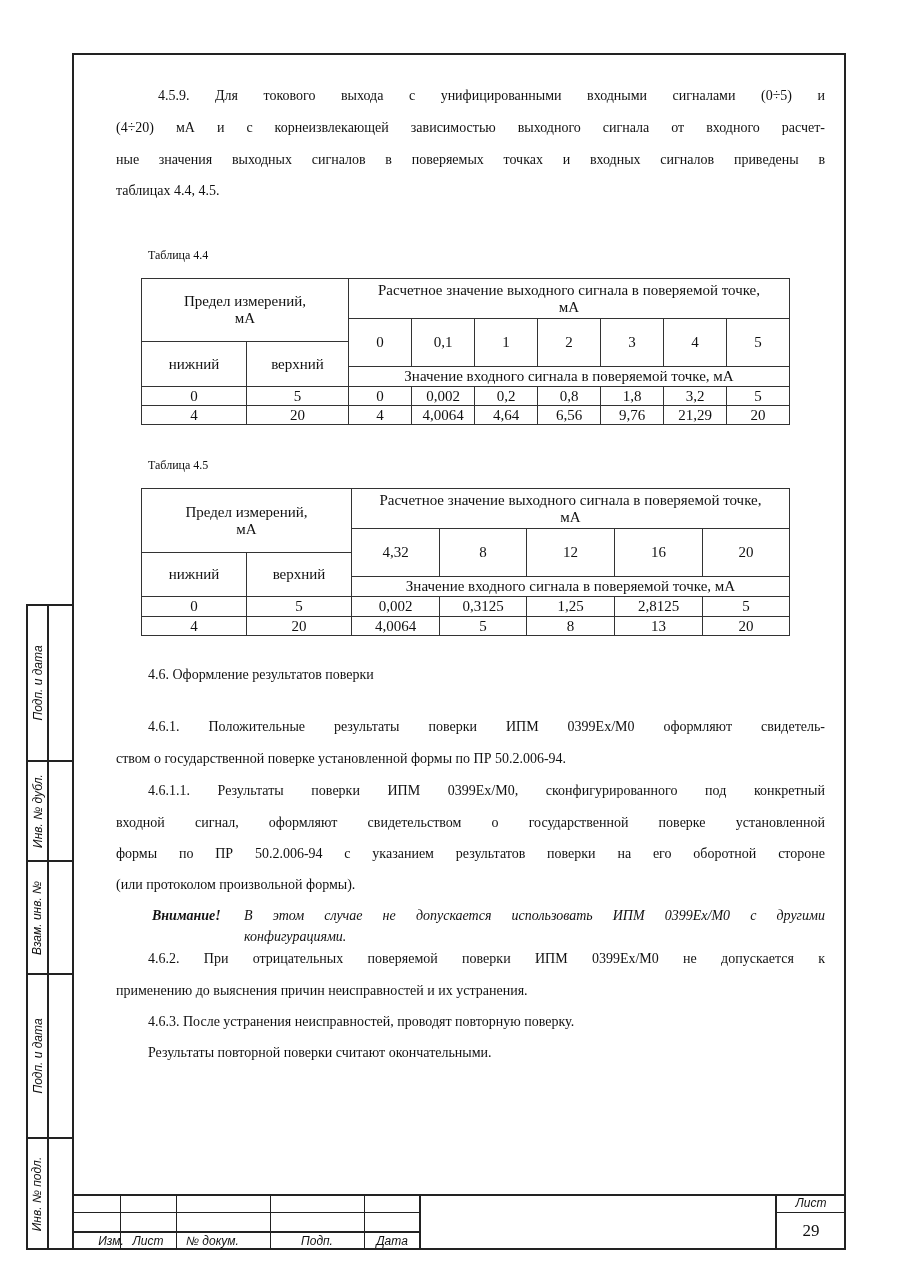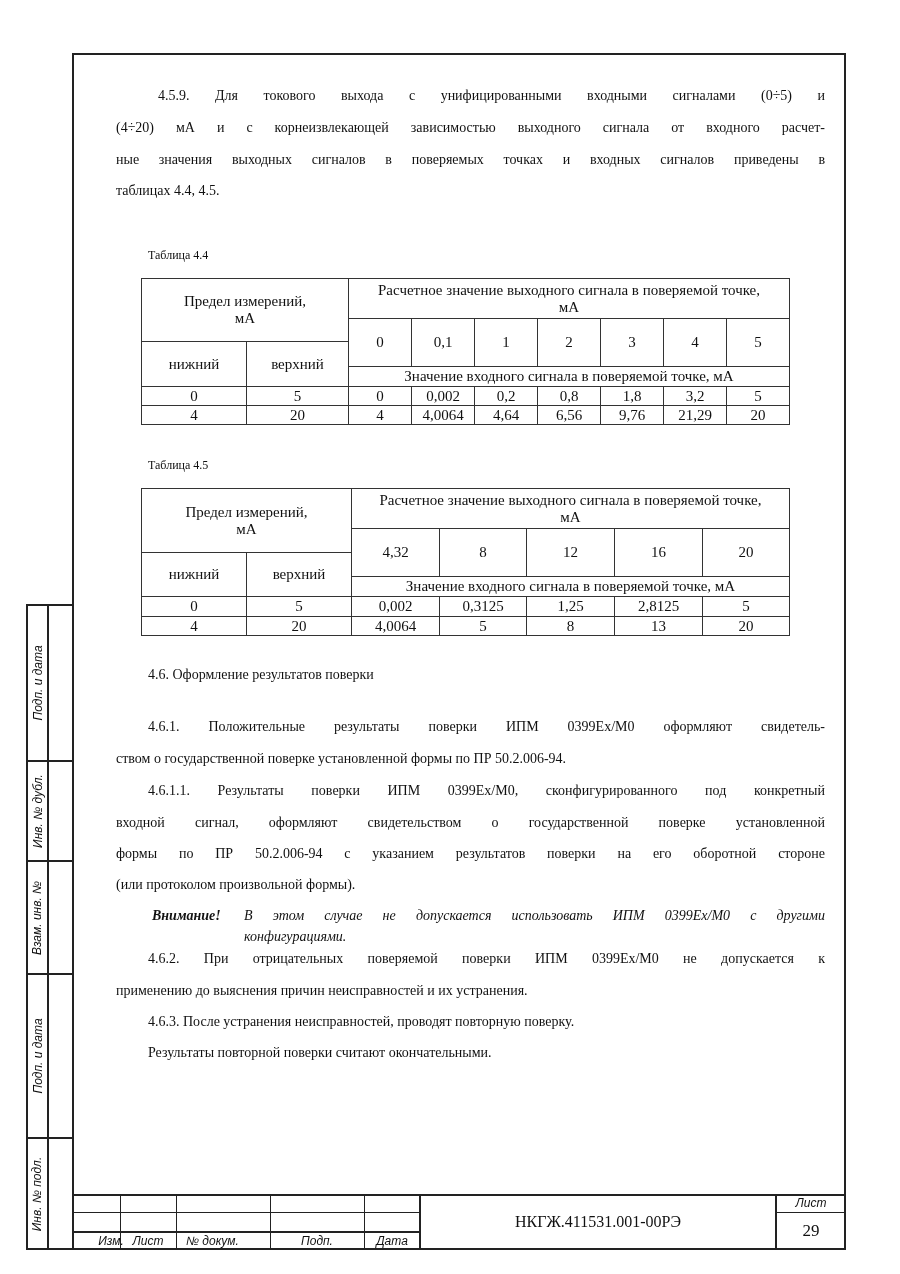--- a/index.html
+++ b/index.html
@@ -218,16 +218,15 @@
   <div class="v" style="left:292px; top:0; height:56px;"></div>
   <div class="v vb" style="left:347px; top:0; height:56px;"></div>
   <div class="v vb" style="left:703px; top:0; height:56px;"></div>
 
   <div class="cap" style="left:15px; width:48px;">Изм.</div>
   <div class="cap" style="left:48px; width:56px;">Лист</div>
   <div class="cap" style="left:104px; width:80px; text-align:left; padding-left:10px;">№ докум.</div>
   <div class="cap" style="left:198px; width:94px;">Подп.</div>
   <div class="cap" style="left:292px; width:56px;">Дата</div>
 
-  <div class="docnum">НКГЖ.411531.001-00РЭ</div>
   <div class="sheetlbl">Лист</div>
   <div class="sheetnum">29</div>
 </div>
 
 </body></html>

